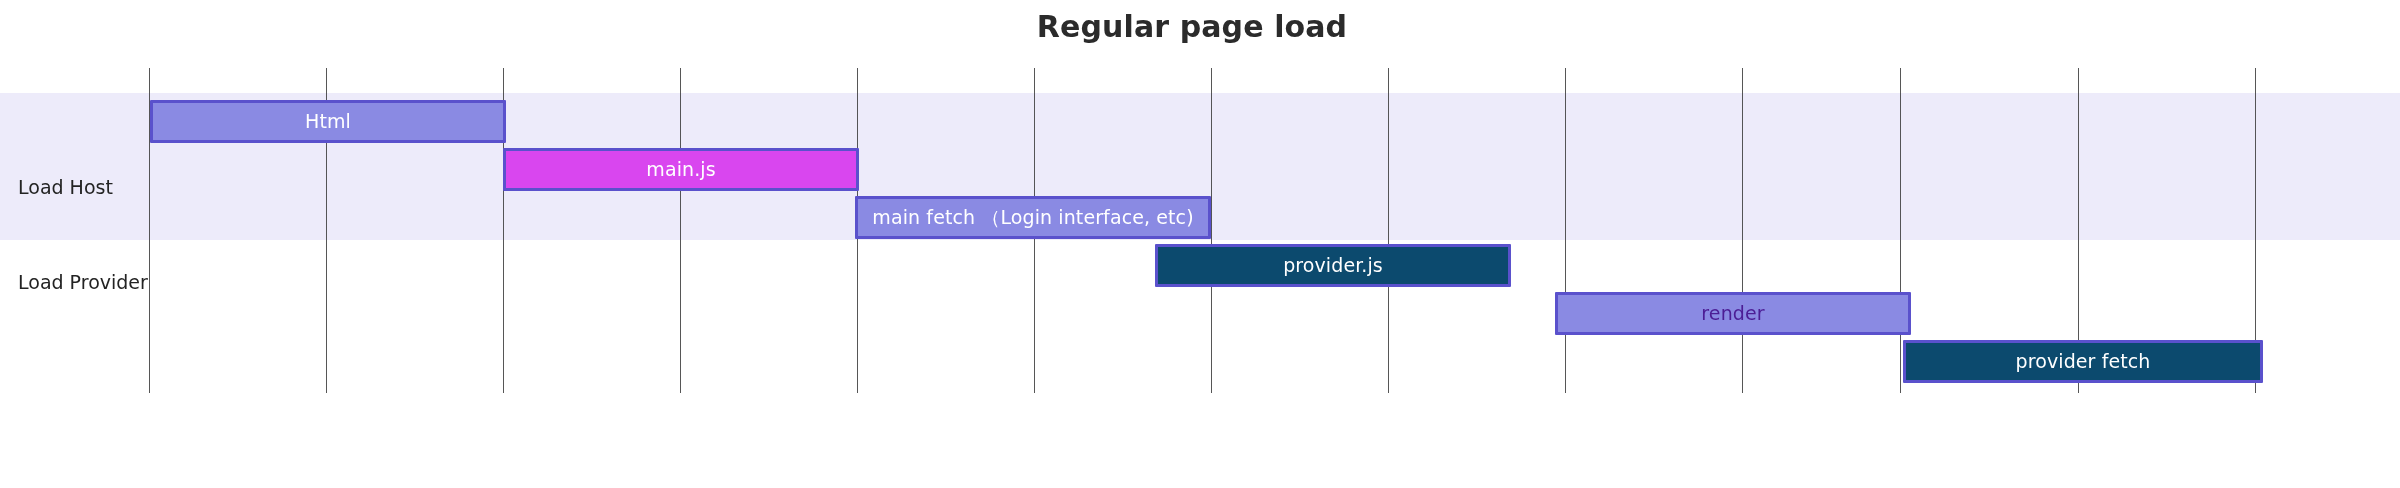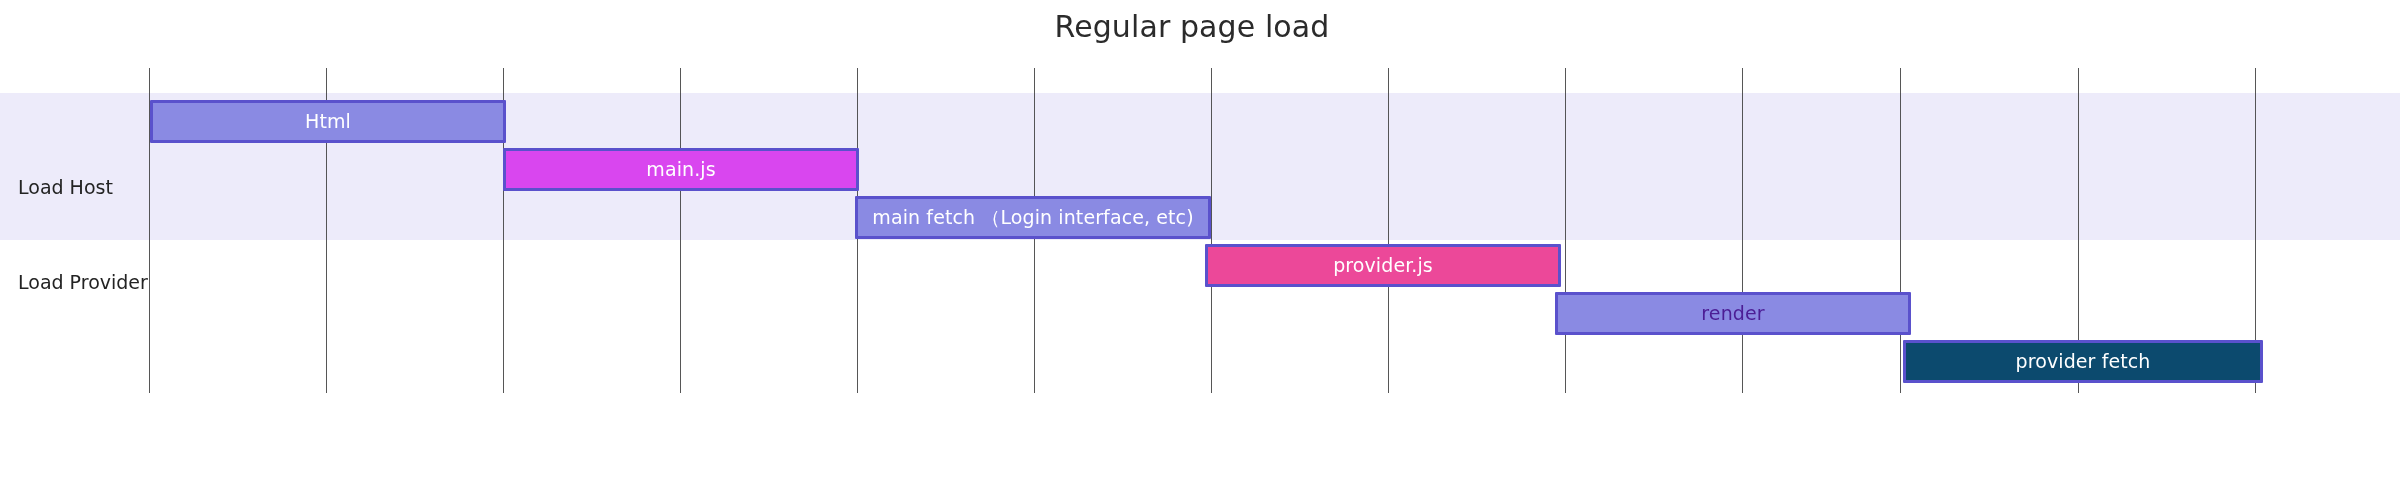--- a/index.html
+++ b/index.html
@@ -20,21 +20,21 @@
   }
 
   
   .chart-title {
     position: absolute;
     left: 0;
     top: 9px;
     width: 2384px;
     text-align: center;
     font-size: 30px;
-    font-weight: 400;
+    font-weight: 700;
     color: #2b2b2b;
     letter-spacing: 0.1px;
     white-space: nowrap;
   }
 
   
   .section-band {
     position: absolute;
     left: 0;
     width: 2400px;
@@ -126,21 +126,21 @@
   <div class="tasks-layer">
       <div class="task-bar" style="left: 150px; top: 100px; width: 356px; background: rgb(138, 138, 227); border-color: rgb(90, 81, 204);">
         <span class="task-label" style="color: rgb(255, 255, 255);">Html</span>
       </div>
       <div class="task-bar" style="left: 503px; top: 148px; width: 356px; background: #d946ef; border-color: rgb(90, 81, 204);">
         <span class="task-label" style="color: rgb(255, 255, 255);">main.js</span>
       </div>
       <div class="task-bar" style="left: 855px; top: 196px; width: 356px; background: rgb(138, 138, 227); border-color: rgb(90, 81, 204);">
         <span class="task-label" style="color: rgb(255, 255, 255);">main fetch （Login interface, etc)</span>
       </div>
-      <div class="task-bar" style="left: 1205px; top: 244px; width: 356px; background: #ec4899; border-color: rgb(90, 81, 204);">
+      <div class="task-bar" style="left: 1155px; top: 244px; width: 356px; background: #0c4a6e; border-color: rgb(90, 81, 204);">
         <span class="task-label" style="color: rgb(255, 255, 255);">provider.js</span>
       </div>
       <div class="task-bar" style="left: 1555px; top: 292px; width: 356px; background: rgb(138, 138, 227); border-color: rgb(90, 81, 204);">
         <span class="task-label" style="color: #4c1d95;">render</span>
       </div>
       <div class="task-bar" style="left: 1903px; top: 340px; width: 360px; background: #0c4a6e; border-color: rgb(90, 81, 204);">
         <span class="task-label" style="color: rgb(255, 255, 255);">provider fetch</span>
       </div>
     </div>
 

